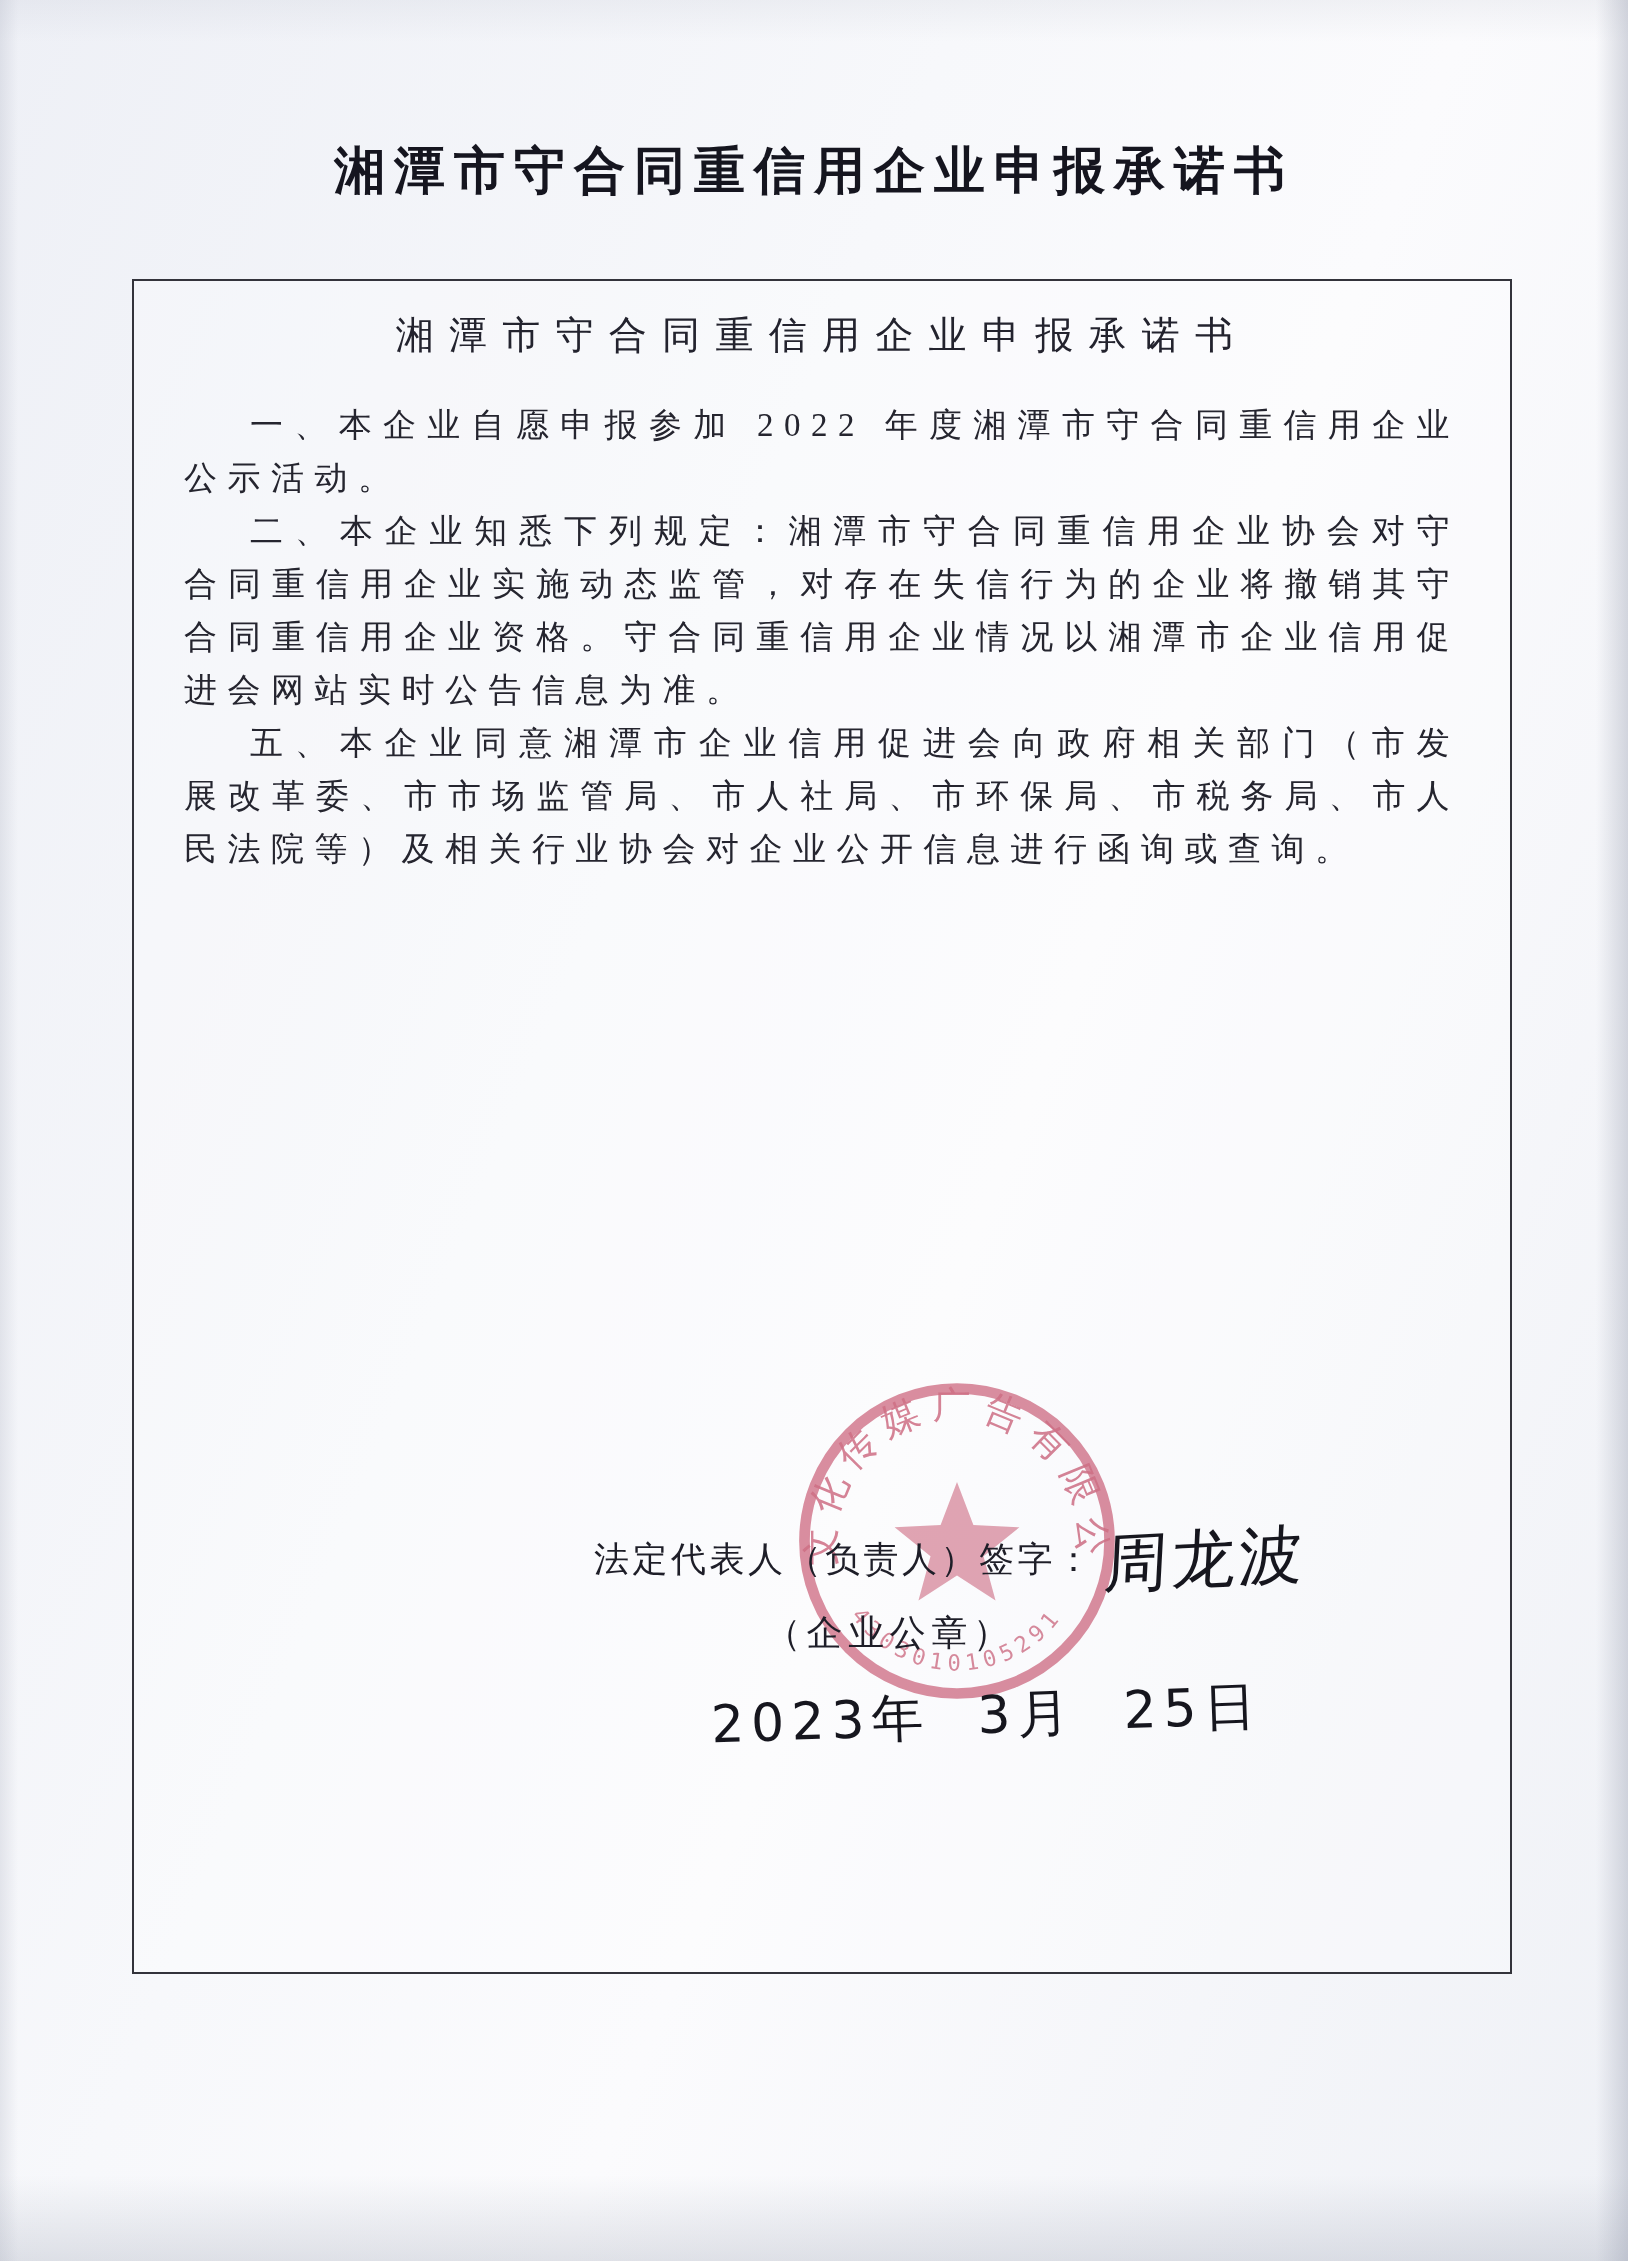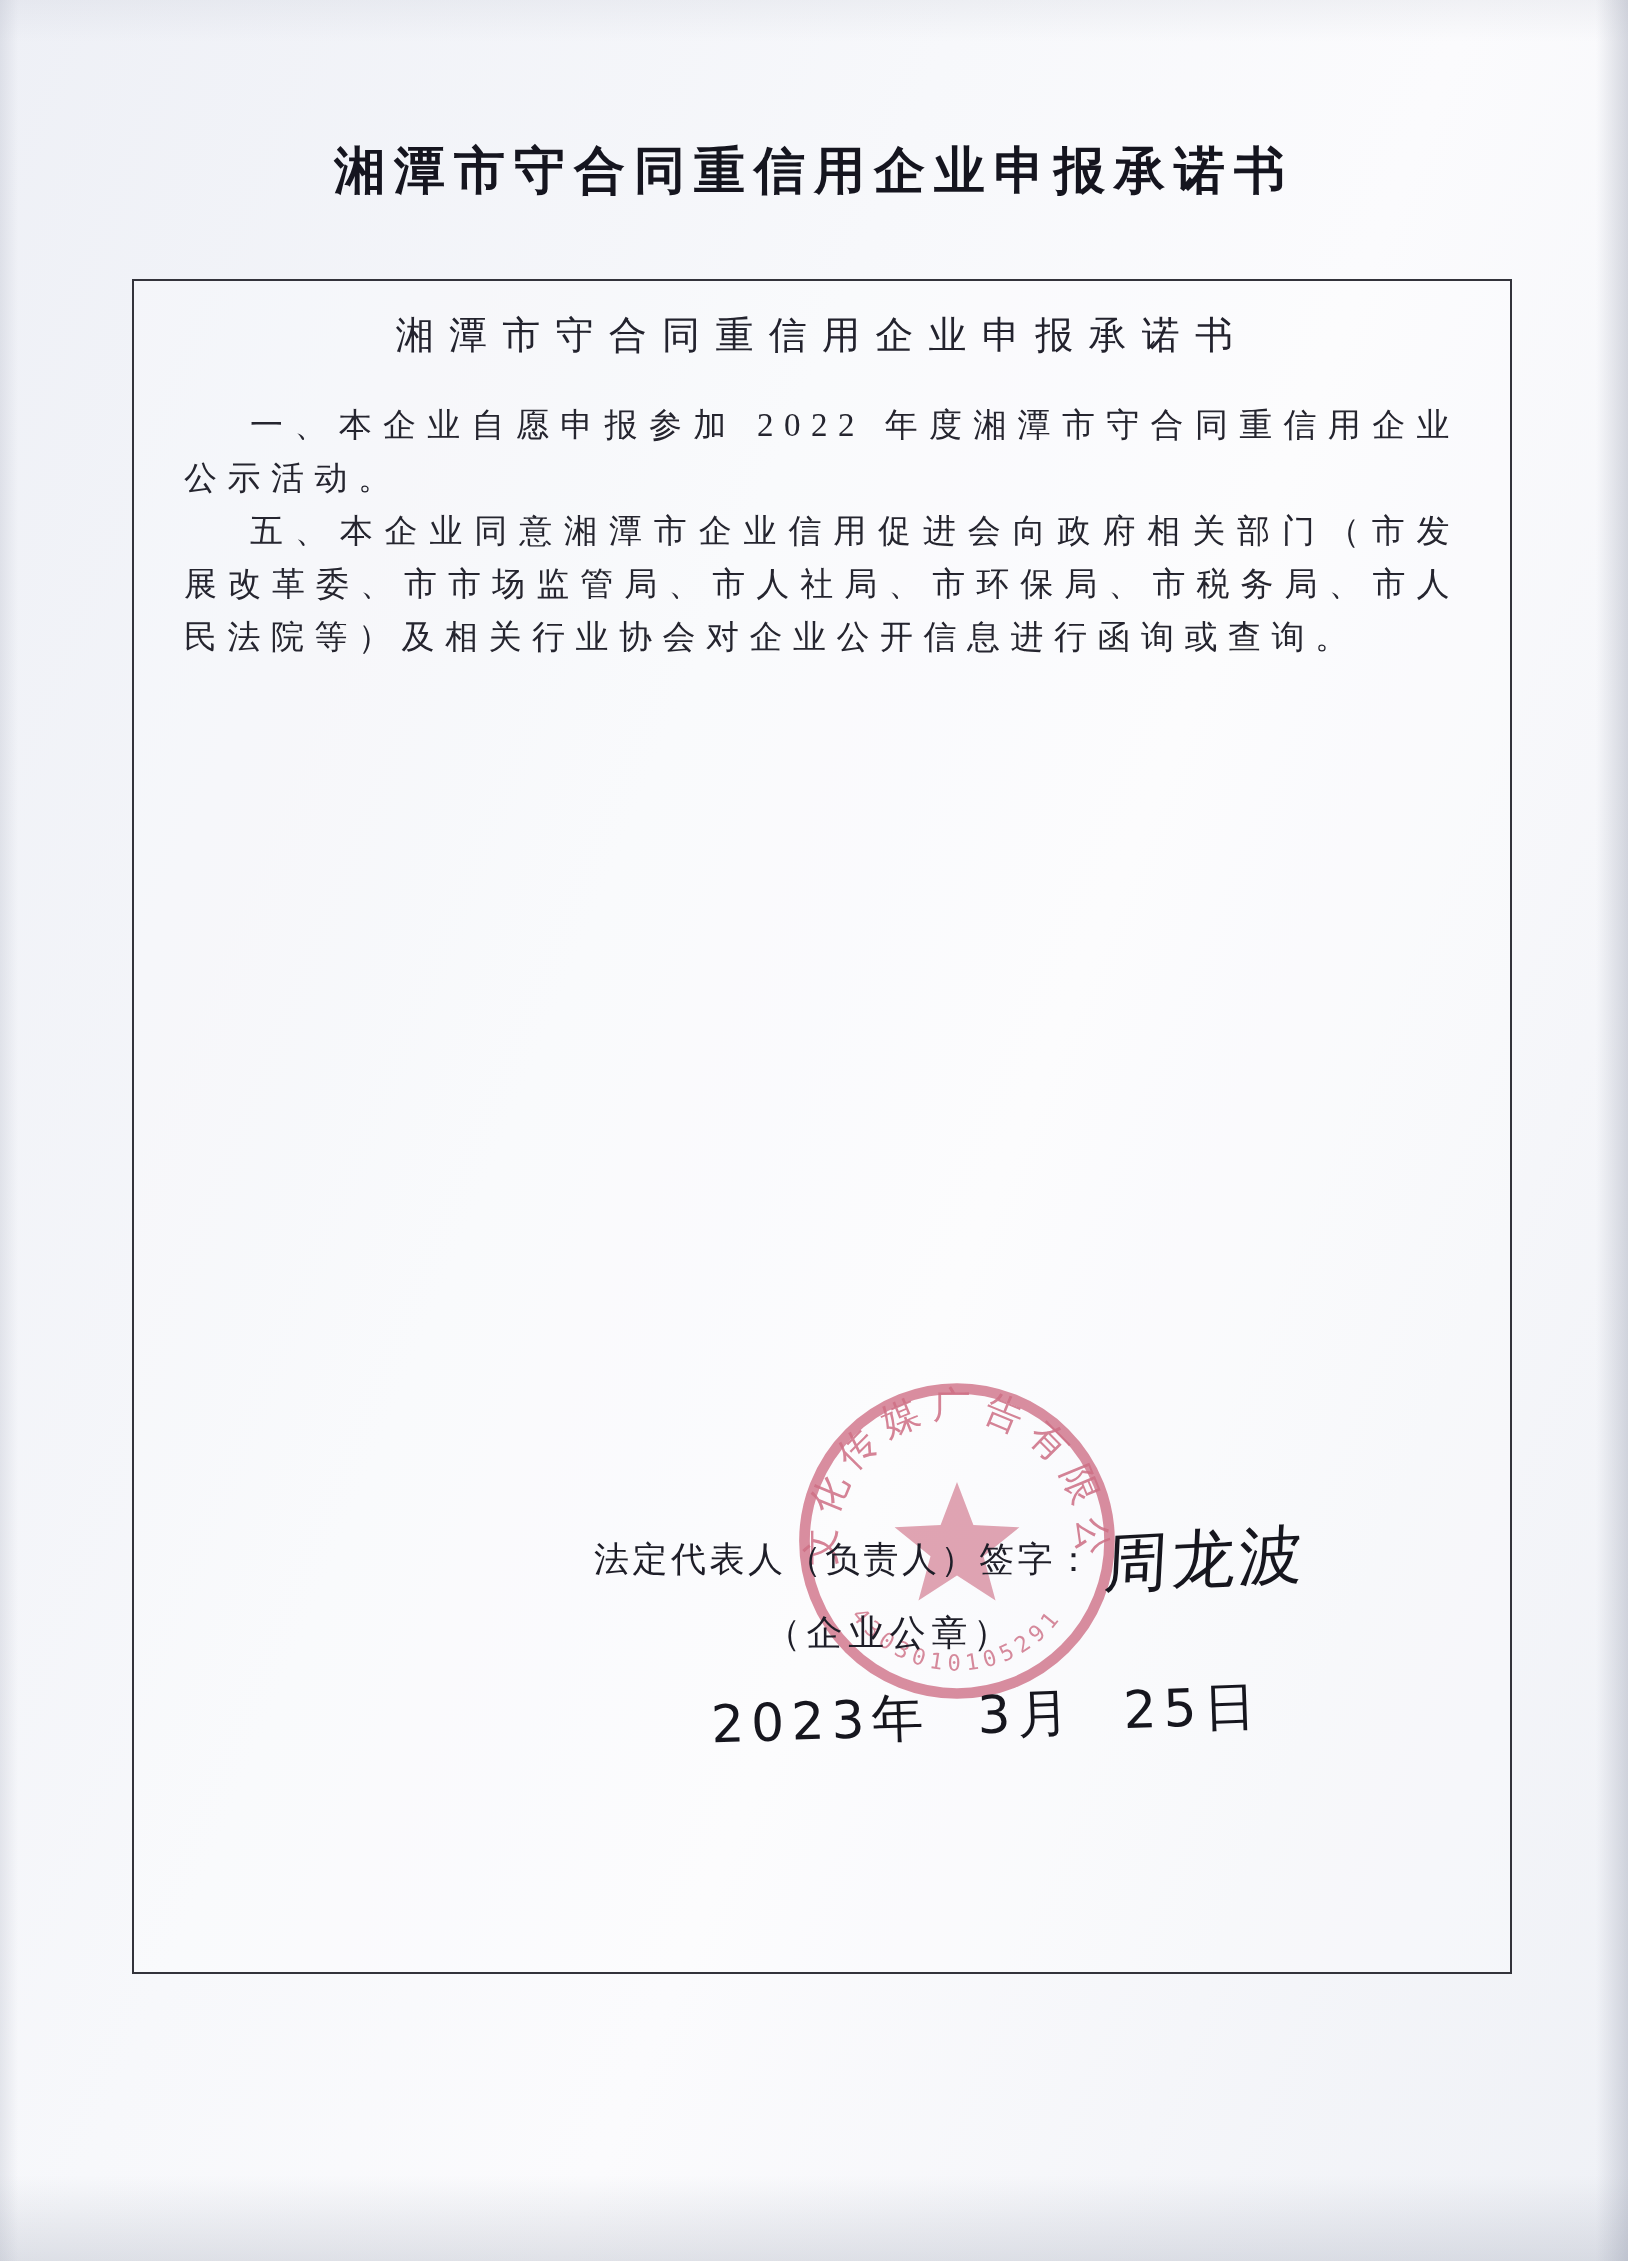--- a/index.html
+++ b/index.html
@@ -88,20 +88,21 @@
 <div class="page">
 
   <h1 class="main-heading">湘潭市守合同重信用企业申报承诺书</h1>
 
   <div class="doc-box">
 
     <h2 class="doc-title">湘潭市守合同重信用企业申报承诺书</h2>
 
     <div class="doc-body">
       <p>一、本企业自愿申报参加 2022 年度湘潭市守合同重信用企业公示活动。</p>
+      <p>二、本企业知悉下列规定：湘潭市守合同重信用企业协会对守合同重信用企业实施动态监管，对存在失信行为的企业将撤销其守合同重信用企业资格。守合同重信用企业情况以湘潭市企业信用促进会网站实时公告信息为准。</p>
       <p>五、本企业同意湘潭市企业信用促进会向政府相关部门（市发展改革委、市市场监管局、市人社局、市环保局、市税务局、市人民法院等）及相关行业协会对企业公开信息进行函询或查询。</p>
     </div>
 
     <div class="seal-wrap">
       <svg viewBox="0 0 400 400">
         <defs>
           <path id="arcTop" d="M 59 251 A 150 150 0 1 1 341 251" fill="none"></path>
           <path id="arcBottom" d="M 56.8 266.8 A 158 158 0 0 0 343.2 266.8" fill="none"></path>
         </defs>
         <circle class="seal-ring" cx="200" cy="200" r="186"></circle>

